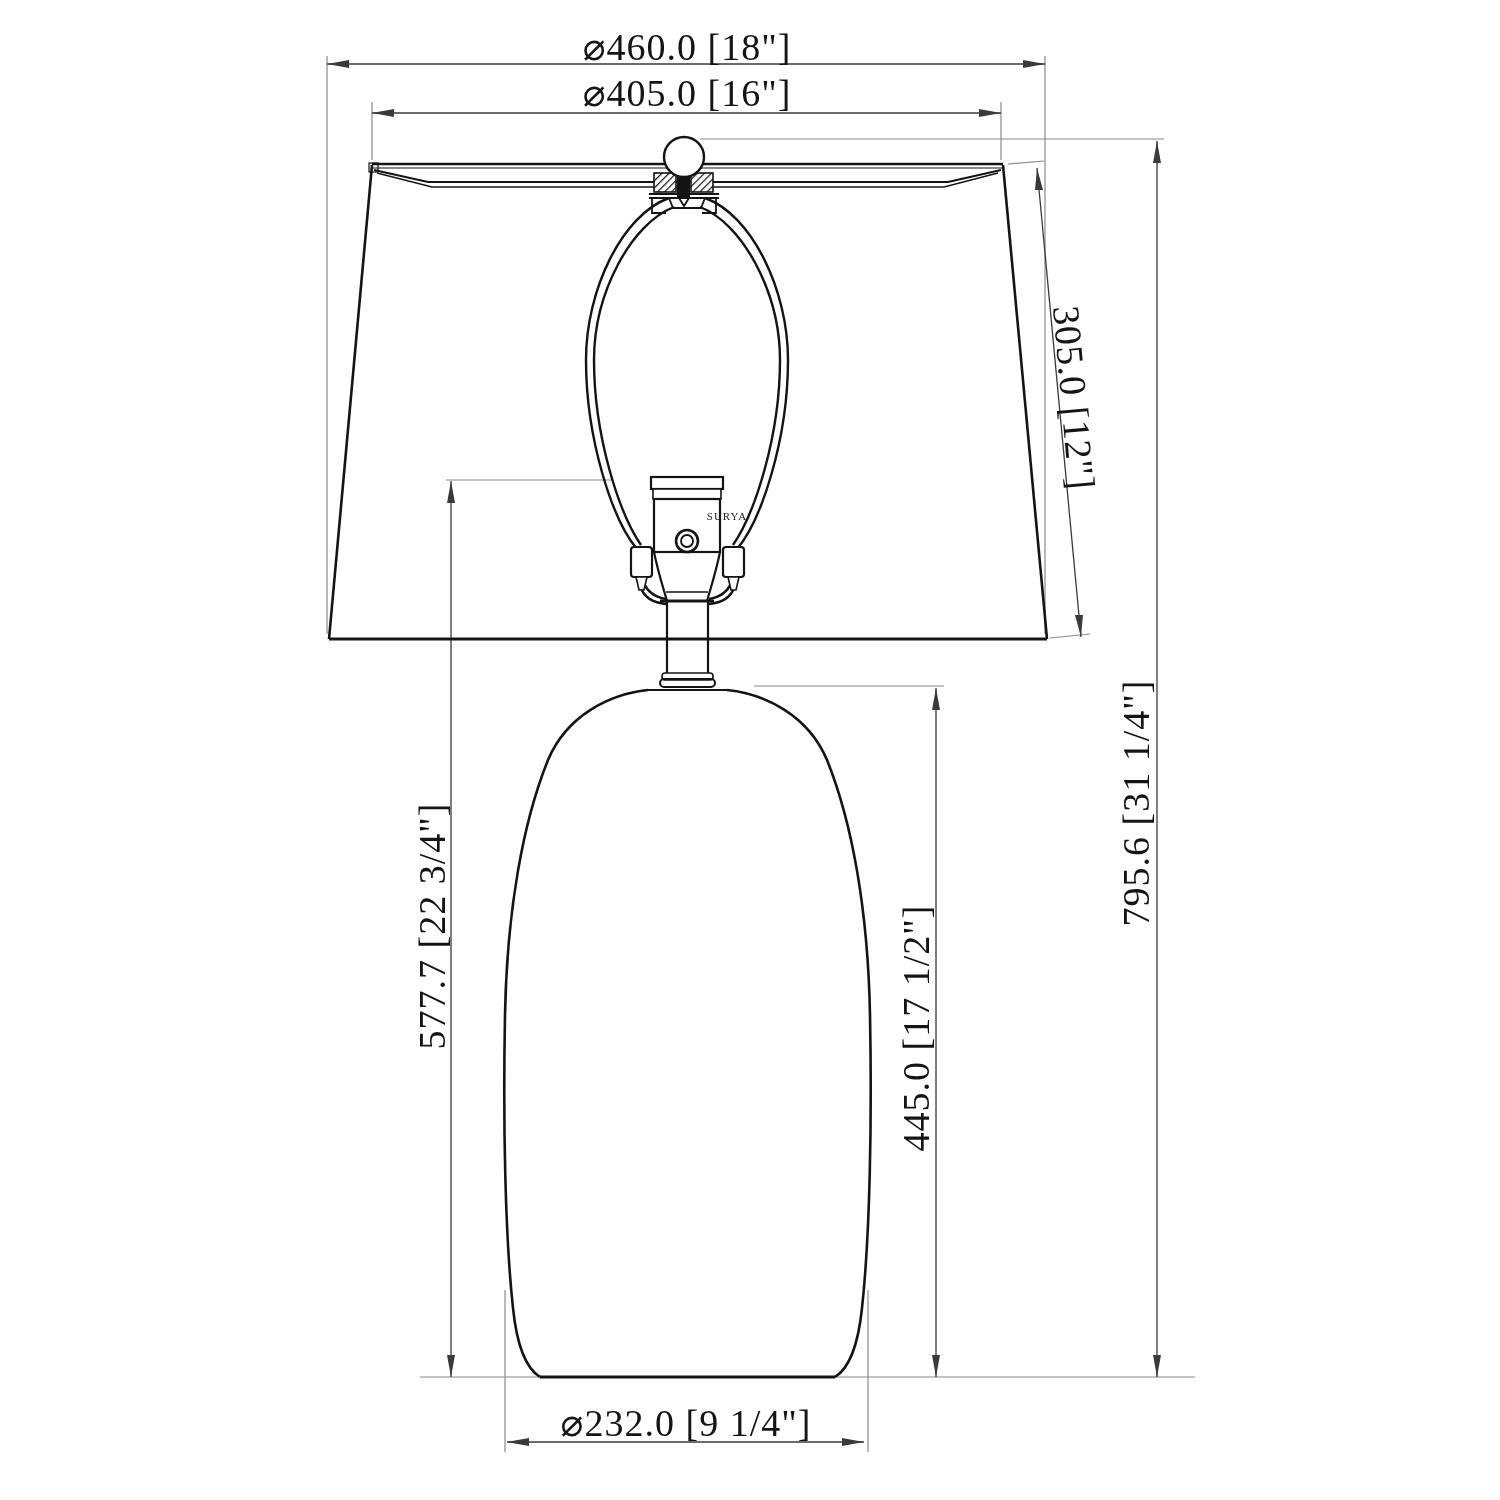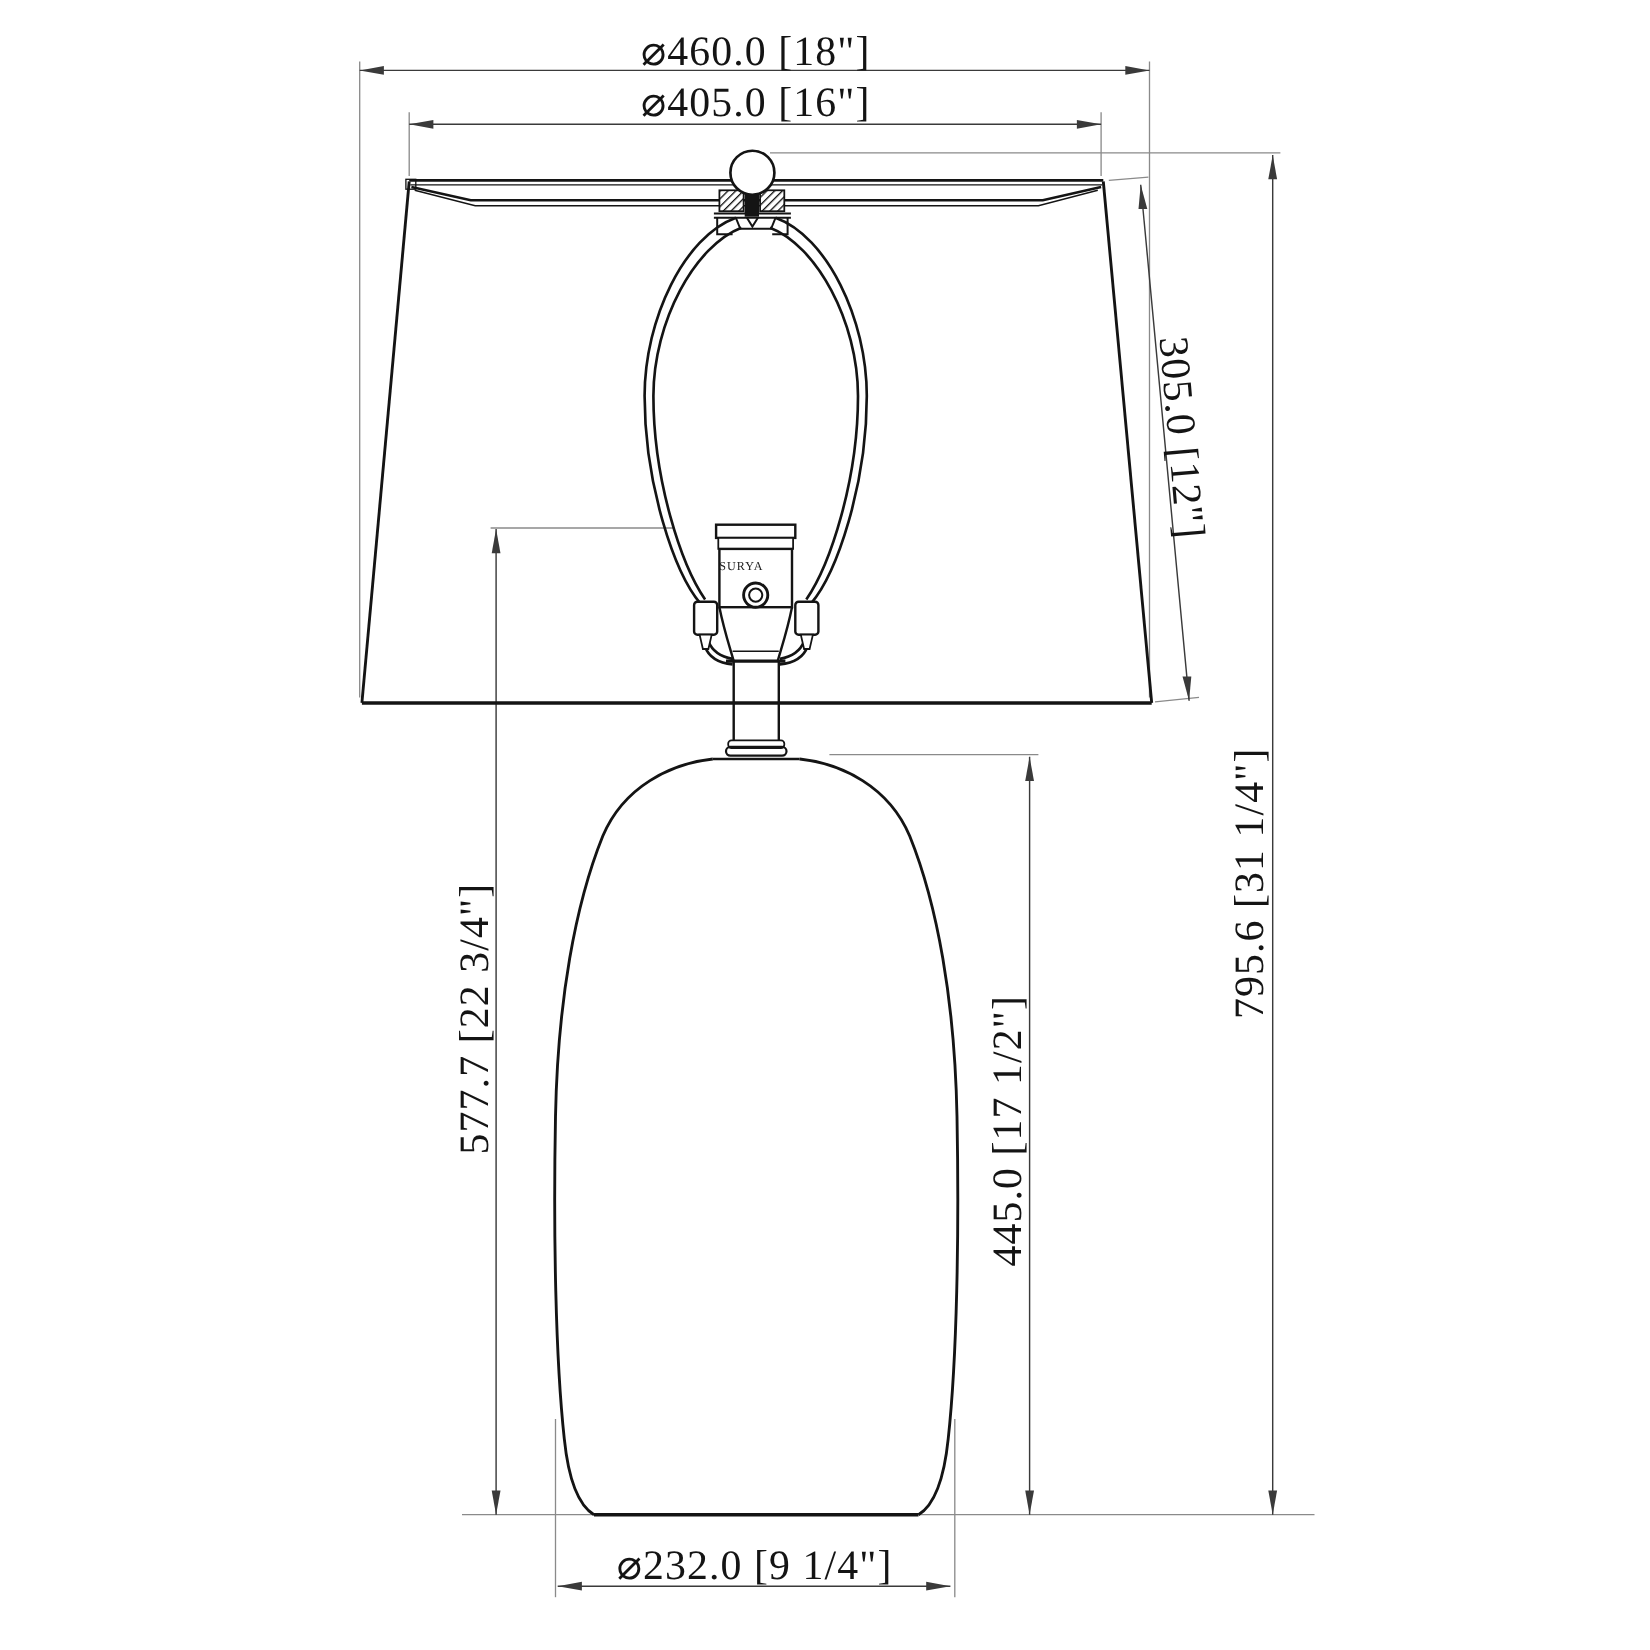--- a/index.html
+++ b/index.html
@@ -154,14 +154,14 @@
   <div class="dim-label rot-cw85" style="left:1074px; top:398px;">305.0 [12"]</div>
 
   <div class="dim-label rot-ccw" style="left:1136px; top:803px;">795.6 [31 1/4"]</div>
 
   <div class="dim-label rot-ccw" style="left:432px; top:926px;">577.7 [22 3/4"]</div>
 
   <div class="dim-label rot-ccw" style="left:916px; top:1028px;">445.0 [17 1/2"]</div>
 
   <div class="dim-label" style="left:686px; top:1423px;">⌀232.0 [9 1/4"]</div>
 
-  <div class="brand-label" style="left:674px; top:516px;">SURYA</div>
+  <div class="brand-label" style="left:727px; top:516px;">SURYA</div>
 </div>
 
 </body></html>

